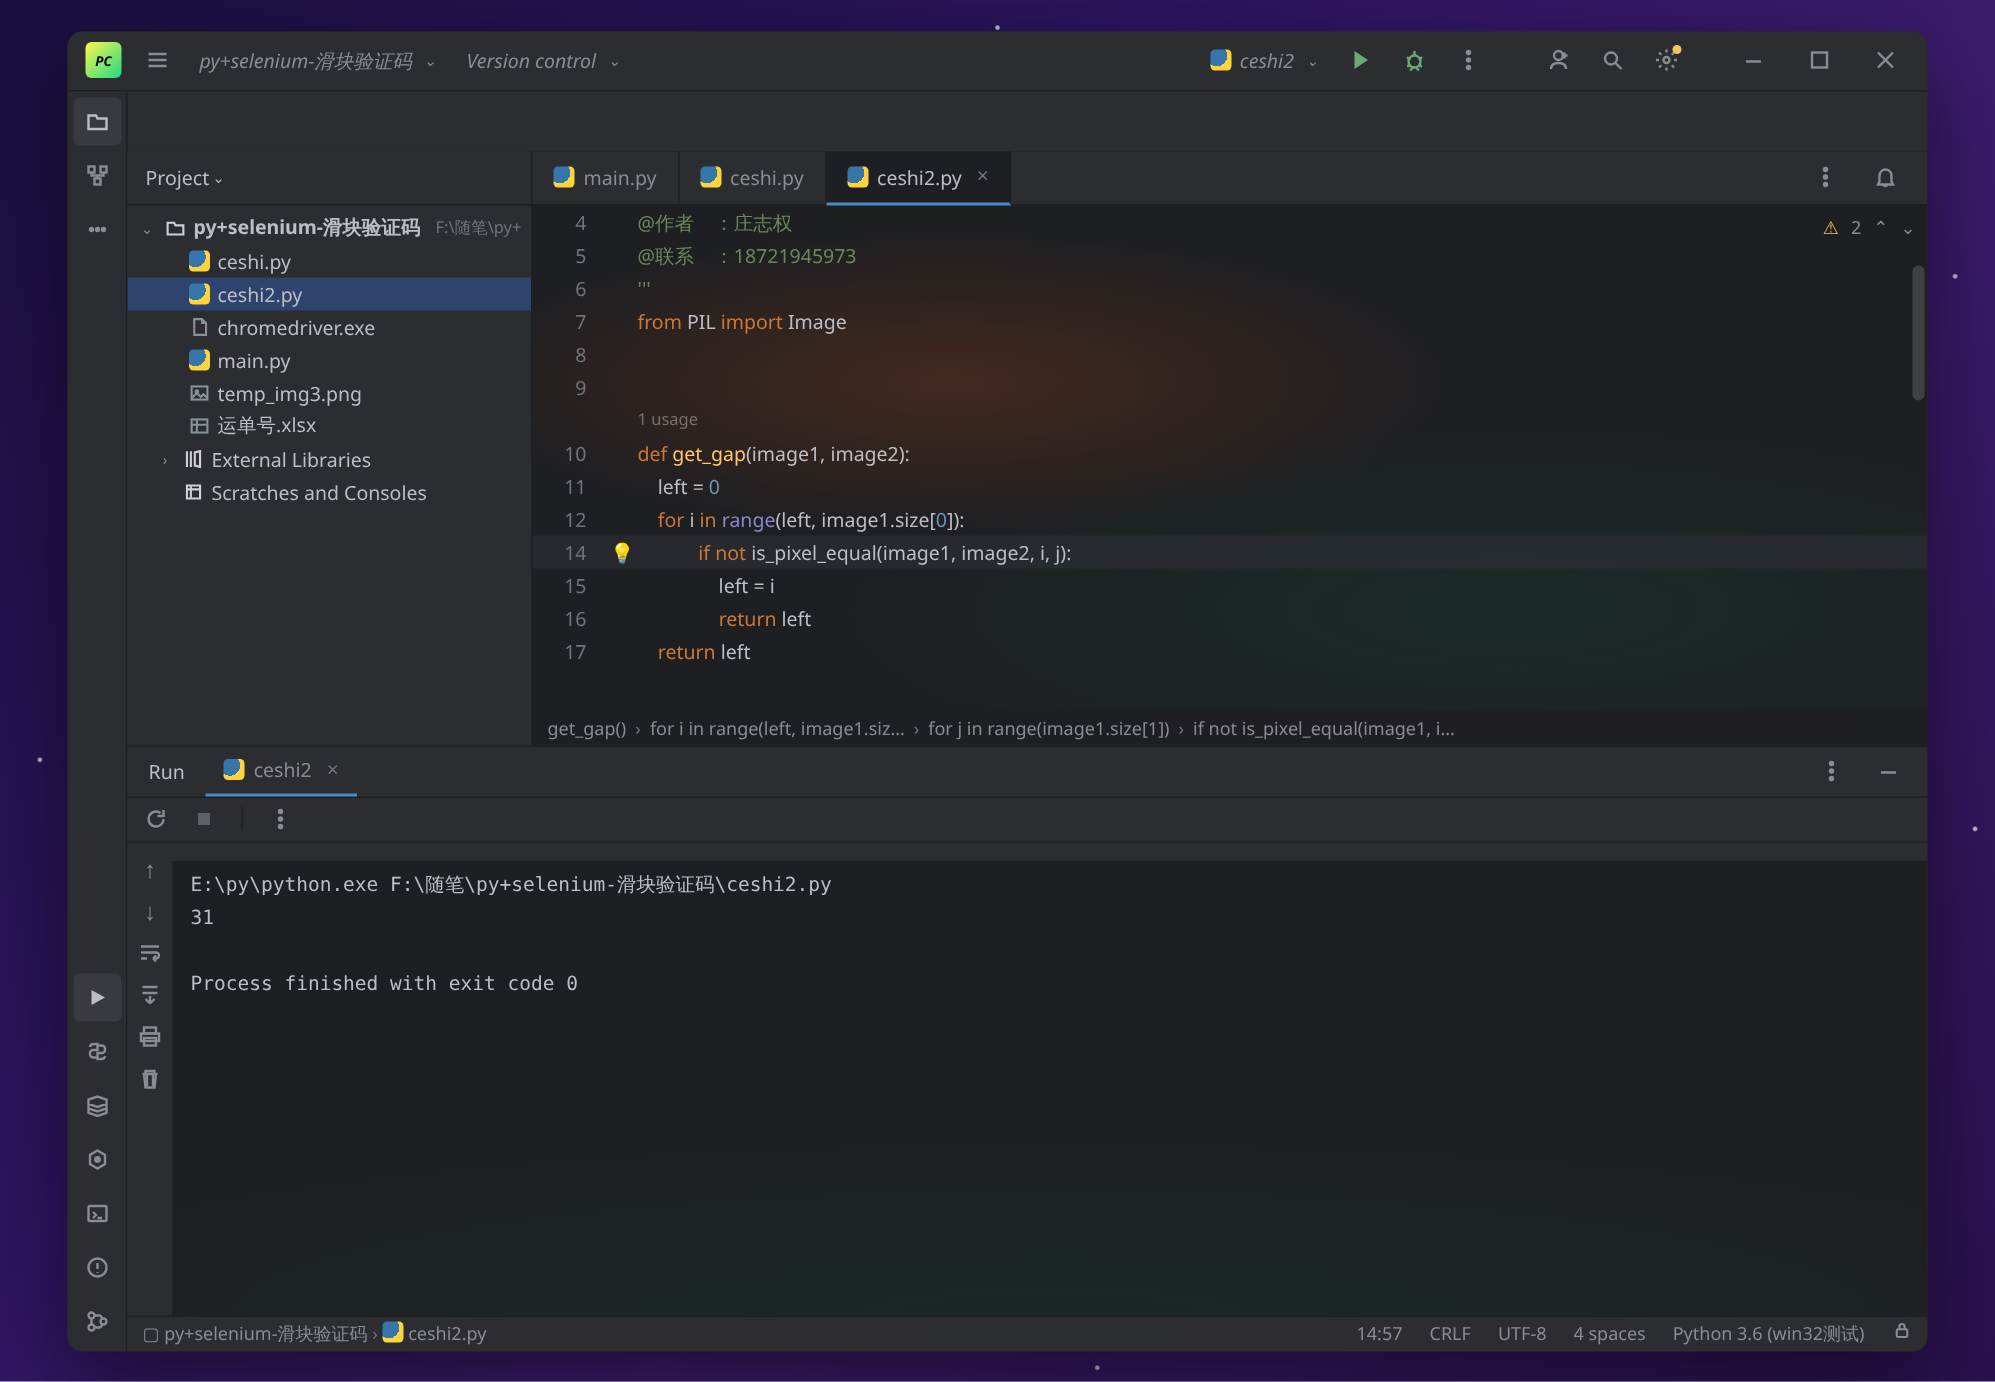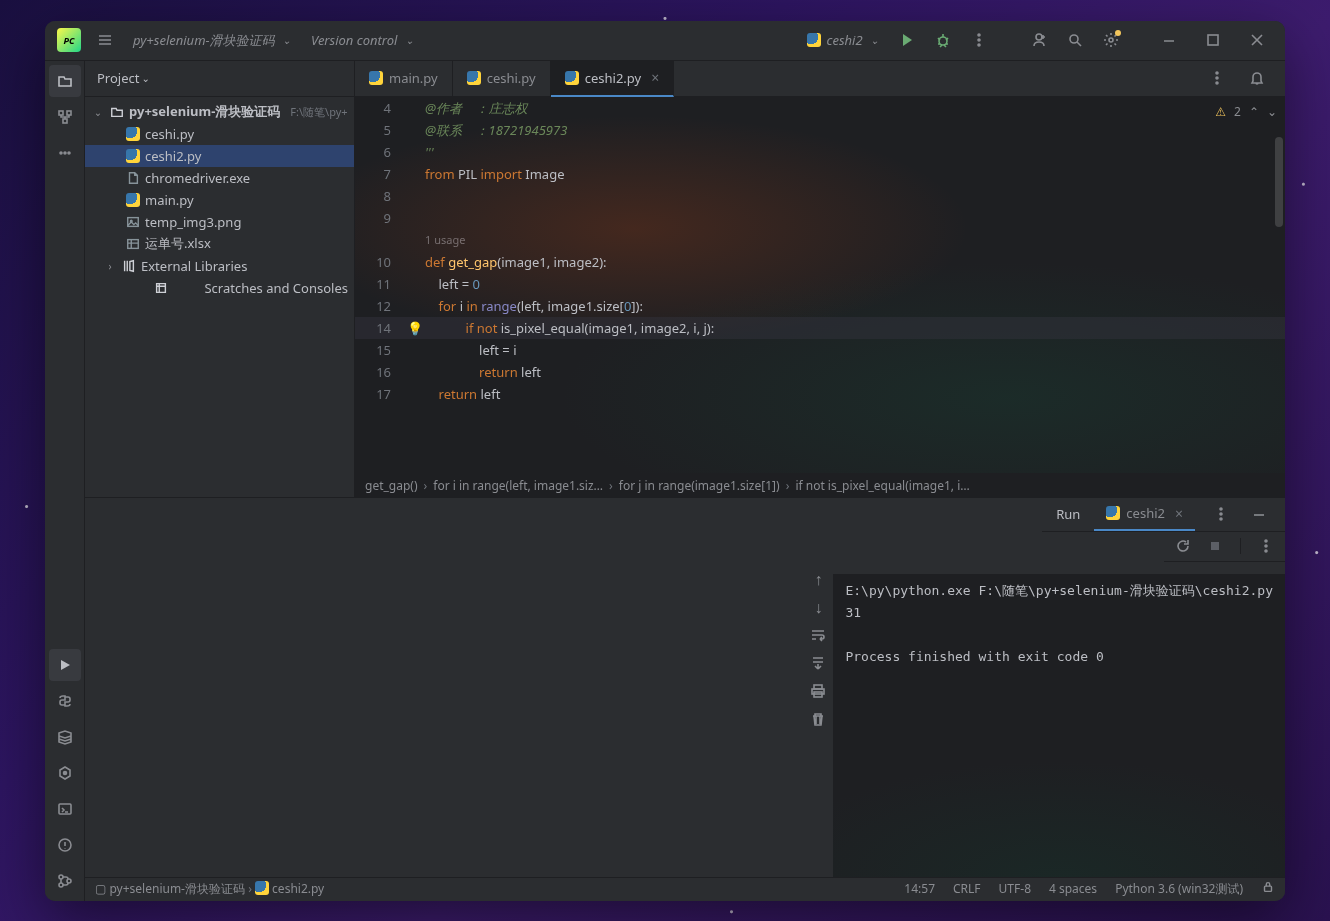--- a/index.html
+++ b/index.html
@@ -69,21 +69,21 @@
   .settings-badge{position:relative;}
   .settings-badge::after{content:"";position:absolute;top:6px;right:6px;width:6px;height:6px;background:#f2c55c;border-radius:50%;}
 
   
   .body{flex:1;display:flex;min-height:0;}
   .leftbar{width:40px;background:var(--bg2);border-right:1px solid var(--border);display:flex;flex-direction:column;align-items:center;padding:4px 0;gap:4px;flex-shrink:0;}
   .leftbar .icon-btn{width:32px;height:32px;}
   .leftbar .spacer{flex:1;}
   .leftbar .icon-btn.active{background:var(--bg3);color:var(--fg);}
   .main{flex:1;display:flex;flex-direction:column;min-width:0;}
-  .upper{flex:1;display:flex;min-height:0;}
+  .upper{flex:1;display:flex;min-height:0;margin-top:40px;}
 
   
   .project{width:270px;background:var(--bg2);border-right:1px solid var(--border);display:flex;flex-direction:column;}
   .tool-header{height:36px;display:flex;align-items:center;padding:0 12px;font-size:13px;color:var(--fg);border-bottom:1px solid var(--border);}
   .tree{flex:1;overflow:auto;font-size:13px;color:var(--fg);padding:4px 0;}
   .tree-row{display:flex;align-items:center;height:22px;padding:0 6px;gap:4px;white-space:nowrap;cursor:pointer;}
   .tree-row.selected{background:#2e436e;}
   .tree-row .twisty{width:14px;text-align:center;font-size:10px;color:var(--fg-dim);}
   .tree-row .fi{width:16px;height:16px;display:flex;align-items:center;justify-content:center;flex-shrink:0;}
   .tree-row .secondary{color:var(--fg-faint);margin-left:6px;font-size:11px;overflow:hidden;text-overflow:ellipsis;}
@@ -108,29 +108,29 @@
   .code-line{display:flex;position:relative;z-index:1;}
   .ln{width:50px;text-align:right;padding-right:14px;color:var(--fg-faint);user-select:none;flex-shrink:0;}
   .gl{width:20px;flex-shrink:0;text-align:center;}
   .bulb{color:#f0a732;}
   .code{white-space:pre;color:var(--fg);}
   .usage{color:var(--fg-faint);font-size:11px;padding-left:70px;}
   .kw{color:var(--orange);}
   .fn{color:#ffc66d;}
   .bi{color:#8888c6;}
   .num{color:var(--num);}
-  .doc{color:var(--green);font-style:italic;}
+  .doc{color:var(--green);}
   .cur-line{background:rgba(50,50,60,.5);}
   .scrollbar{position:absolute;right:2px;top:40px;width:8px;height:90px;background:rgba(255,255,255,.15);border-radius:4px;}
 
   .crumbs{height:24px;border-top:1px solid var(--border);display:flex;align-items:center;gap:6px;padding:0 10px;font-size:12px;color:var(--fg-dim);background:var(--bg);white-space:nowrap;overflow:hidden;}
   .crumbs span.sep{color:var(--fg-faint);}
 
   
-  .run-panel{height:380px;border-top:1px solid var(--border);background:var(--bg2);display:flex;flex-direction:column;align-items:flex-end;}
+  .run-panel{height:380px;border-top:1px solid var(--border);background:var(--bg2);display:flex;flex-direction:column;}
   .run-tabs{height:34px;display:flex;align-items:stretch;border-bottom:1px solid var(--border);}
   .run-tab{display:flex;align-items:center;padding:0 14px;font-size:13px;color:var(--fg);}
   .run-tab2{display:flex;align-items:center;gap:6px;padding:0 12px;font-size:13px;color:var(--fg-dim);border-bottom:2px solid var(--blue);}
   .run-tools{margin-left:auto;display:flex;align-items:center;gap:6px;padding:0 10px;}
   .run-body{flex:1;display:flex;min-height:0;}
   .run-left{width:30px;display:flex;flex-direction:column;align-items:center;padding:6px 0;gap:6px;}
   .run-left .ib{width:22px;height:22px;display:flex;align-items:center;justify-content:center;color:var(--fg-dim);cursor:pointer;border-radius:4px;}
   .run-toolbar{height:30px;display:flex;align-items:center;gap:10px;padding:0 8px;border-bottom:1px solid var(--border);color:var(--fg-dim);}
   .console{flex:1;background:var(--bg);font-family:Consolas,monospace;font-size:13px;line-height:22px;color:var(--fg);padding:6px 12px;white-space:pre;position:relative;overflow:auto;}
   .console::before{
@@ -367,21 +367,21 @@
               </div>
               <div class="tree-row" style="padding-left: 18px;">
                 <span class="twisty">›</span>
                 <span class="fi">
                   <svg viewBox="0 0 16 16" style="width:14px;height:14px;stroke:#ced0d6;fill:none">
                     <path d="M3 2v12M6 2v12M9 3v10l4 1V2z"></path>
                   </svg>
                 </span>
                 <span>External Libraries</span>
               </div>
-              <div class="tree-row" style="padding-left: 18px; justify-content: space-between;">
+              <div class="tree-row" style="padding-left: 18px;">
                 <span class="twisty"></span>
                 <span class="fi">
                   <svg viewBox="0 0 16 16" style="width:14px;height:14px;stroke:#ced0d6;fill:none">
                     <path d="M3 3h10v10H3zM3 6h10M6 3v10"></path>
                   </svg>
                 </span>
                 <span>Scratches and Consoles</span>
               </div>
             </div>
         </div>

